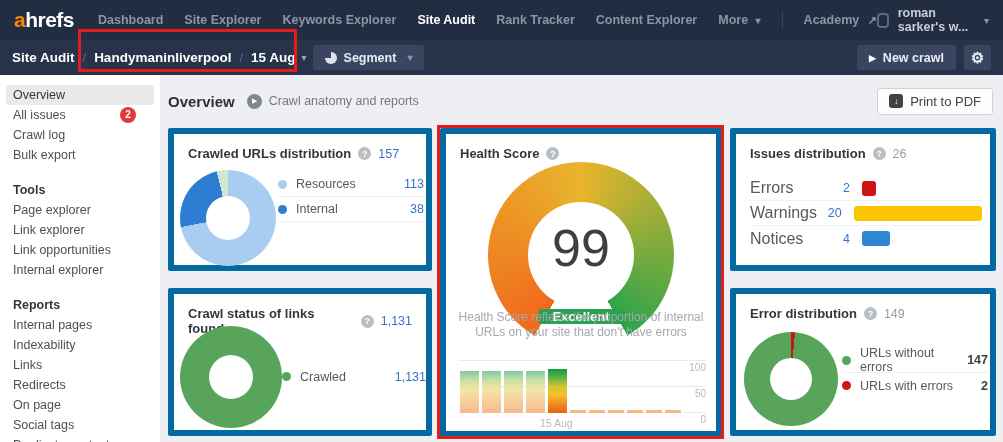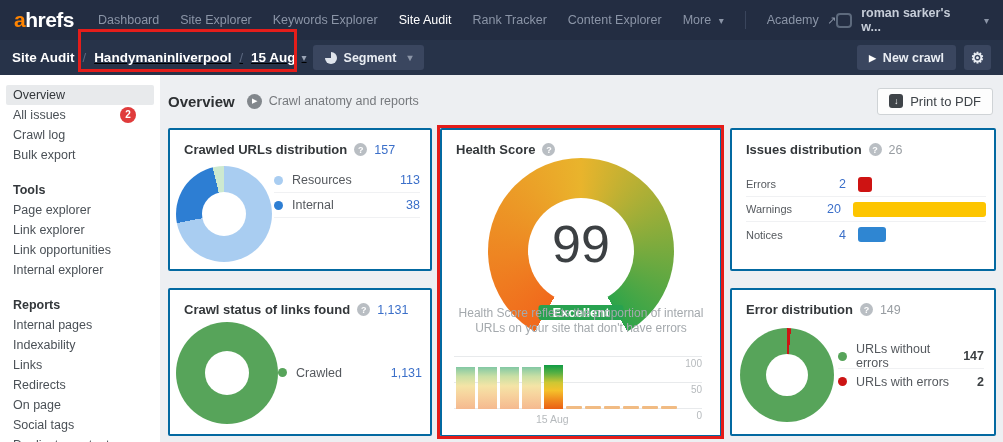--- a/index.html
+++ b/index.html
@@ -7,36 +7,36 @@
   body { font-family:"Liberation Sans", sans-serif; background:#edeff2; overflow:hidden; }
   #screen { position:relative; width:1003px; height:442px; overflow:hidden; background:#edeff2; }
 
   
   .navbar { position:absolute; left:0; top:0; width:1003px; height:40px; background:#232d42;
             display:flex; align-items:center; padding:0 14px; }
   .logo { font-size:21px; font-weight:bold; letter-spacing:-0.5px; margin-right:24px; cursor:pointer; }
   .logo .logo-a { color:#ff8400; }
   .logo .logo-rest { color:#ffffff; }
   .nav-items { display:flex; align-items:center; gap:21px; }
-  .nav-item { font-size:12.5px; font-weight:normal; color:#8b95a7; cursor:pointer; white-space:nowrap; }
+  .nav-item { font-size:12.5px; font-weight:bold; color:#8b95a7; cursor:pointer; white-space:nowrap; }
   .nav-item.active { color:#ffffff; }
   .nav-caret { color:#8b95a7; font-size:10px; margin-left:4px; }
   .nav-divider { width:1px; height:18px; background:#3a455c; }
   .ext-icon { color:#8b95a7; font-size:11px; margin-left:5px; }
   .nav-right { margin-left:auto; display:flex; align-items:center; gap:9px; cursor:pointer; }
   .ws-icon { width:16px; height:15px; border:2px solid #5d England6a7d; border:2px solid #5d6a7d; border-radius:4px; }
   .account-label { font-size:12.5px; font-weight:bold; color:#c6cdd8; }
 
   
   .crumbbar { position:absolute; left:0; top:40px; width:1003px; height:35px; background:#273349;
               display:flex; align-items:center; padding:0 12px; }
   .crumb { font-size:13.5px; font-weight:bold; color:#ffffff; white-space:nowrap; }
   .crumb-sep { font-size:13px; color:#5b6880; margin:0 8px; }
   .crumb-caret { color:#9aa4b5; font-size:10px; margin-left:6px; }
-  .crumb-group { display:flex; align-items:center; cursor:pointer;text-decoration:underline; }
+  .crumb-group { display:flex; align-items:center; cursor:pointer; }
   .btn-dark { background:#3a465f; border:none; border-radius:3px; color:#e9edf3; font-size:12.5px;
               font-weight:bold; display:flex; align-items:center; gap:7px; padding:0 12px; height:25px;
               cursor:pointer; font-family:inherit; }
   .segment-btn { margin-left:6px; }
   .pie-icon { width:12px; height:12px; border-radius:50%;
               background:conic-gradient(#dfe4ec 0deg 270deg, transparent 270deg 360deg); }
   .crumb-right { margin-left:auto; display:flex; align-items:center; gap:8px; }
   .play-sm { font-size:9px; color:#fff; }
   .gear-btn { width:27px; justify-content:center; padding:0; font-size:15px; }
 
@@ -62,21 +62,21 @@
                  font-size:7px; display:flex; align-items:center; justify-content:center; padding-left:1px; }
   .subtitle { font-size:12.5px; color:#76797d; }
   .print-btn { margin-left:auto; background:#fdfdfd; border:1px solid #cfd3d6; border-radius:3px;
                height:27px; display:flex; align-items:center; gap:7px; padding:0 11px; cursor:pointer;
                font-family:inherit; }
   .print-icon { width:14px; height:14px; background:#3e4348; border-radius:3px; color:#fff; font-size:9px;
                 display:flex; align-items:center; justify-content:center; }
   .print-label { font-size:13px; color:#3e4348; }
 
   
-  .card { position:absolute; background:#ffffff; border:2px solid #0369a1; border-radius:2px;
+  .card { position:absolute; background:#ffffff; border:6px solid #0369a1; border-radius:2px;
           padding:12px 14px; }
   .card-title-row { display:flex; align-items:center; gap:7px; }
   .card-title { font-size:13px; font-weight:bold; color:#33373a; }
   .help-icon { width:13px; height:13px; border-radius:50%; background:#b9bec3; color:#fff;
                font-size:9px; font-weight:bold; display:flex; align-items:center; justify-content:center;
                cursor:pointer; }
   .count-blue { font-size:12.5px; color:#3b6fc9; cursor:pointer; }
   .count-gray { font-size:12.5px; color:#989da2; }
 
   .donut { position:absolute; border-radius:50%; }
@@ -87,21 +87,21 @@
   .legend-row.bordered { border-bottom:1px solid #f0f1f3; }
   .dot { width:9px; height:9px; border-radius:50%; margin-right:9px; flex:0 0 auto; }
   .legend-label { font-size:12.5px; color:#55595e; }
   .legend-value { margin-left:auto; font-size:12.5px; color:#3b6fc9; cursor:pointer; text-decoration:none; }
   .legend-value.dark { color:#3c4043; cursor:default;font-weight:bold; }
 
   
   .issues-rows { position:absolute; left:14px; right:8px; top:42px; }
   .issue-row { display:flex; align-items:center; height:25px; }
   .issue-row.bordered { border-bottom:1px solid #f0f1f3; }
-  .issue-label { width:74px; font-size:11px; color:#55595e; }
+  .issue-label { width:74px; font-size:16px; color:#55595e; }
   .issue-value { width:26px; text-align:right; font-size:12.5px; color:#3b6fc9; cursor:pointer; }
   .issue-bar { height:15px; border-radius:3px; margin-left:12px; }
 
   
   .gauge { position:absolute; left:50%; transform:translateX(-50%); top:28px; width:186px; height:186px; }
   .gauge-ring { position:absolute; inset:0; border-radius:50%; }
   .gauge-hole { position:absolute; inset:40px; background:#fff; border-radius:50%; }
   .gauge-score { position:absolute; left:0; right:0; top:56px; text-align:center; font-size:52px;
                  color:#3c4043; }
   .gauge-badge { position:absolute; left:50%; transform:translateX(-50%); top:147px; color:#fff;

